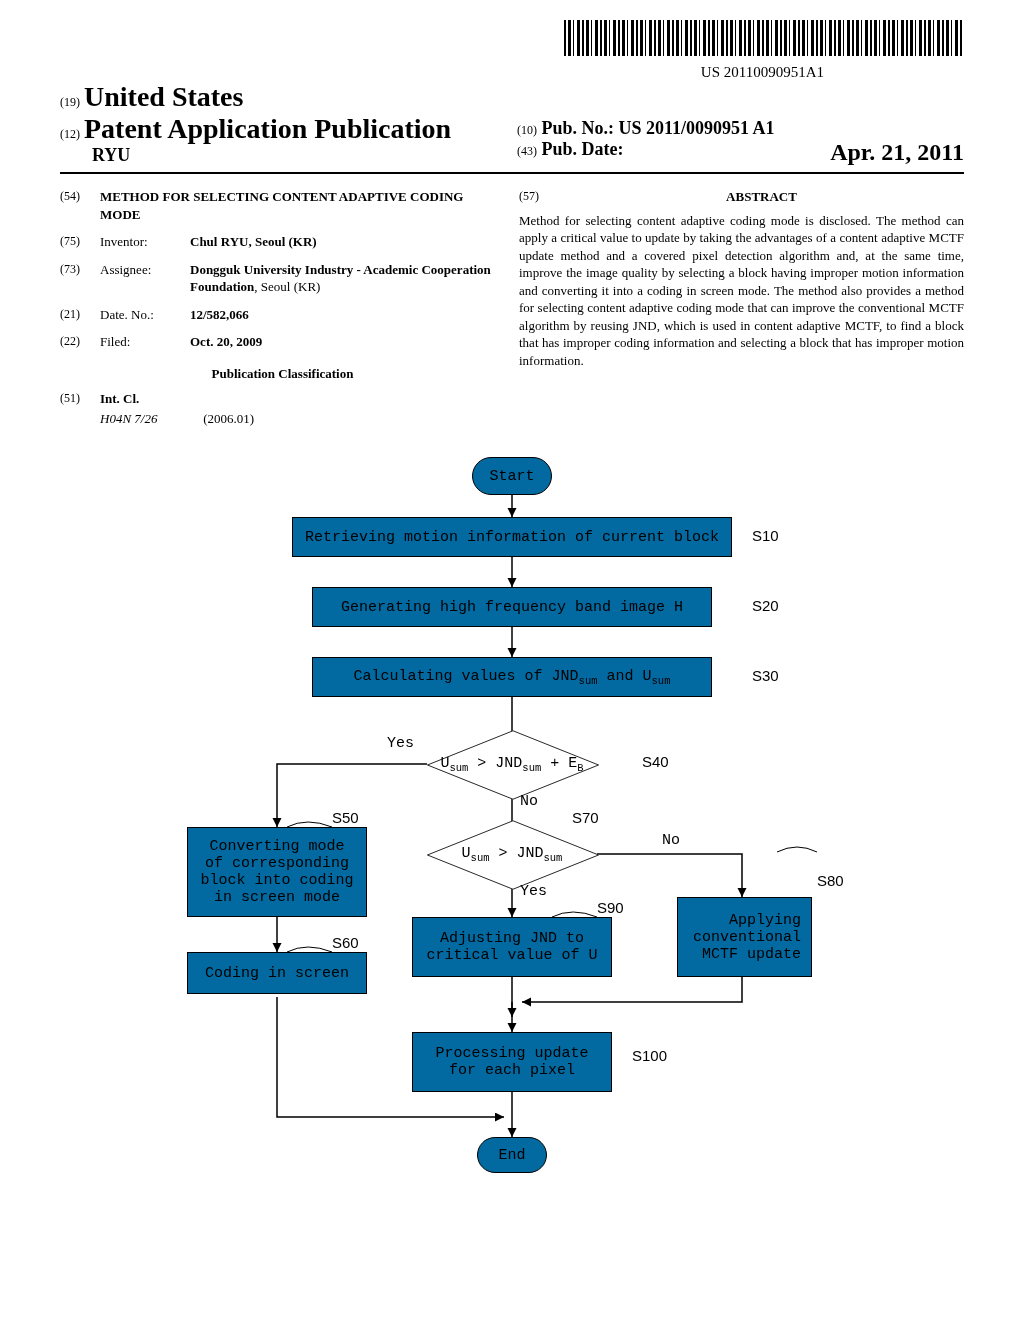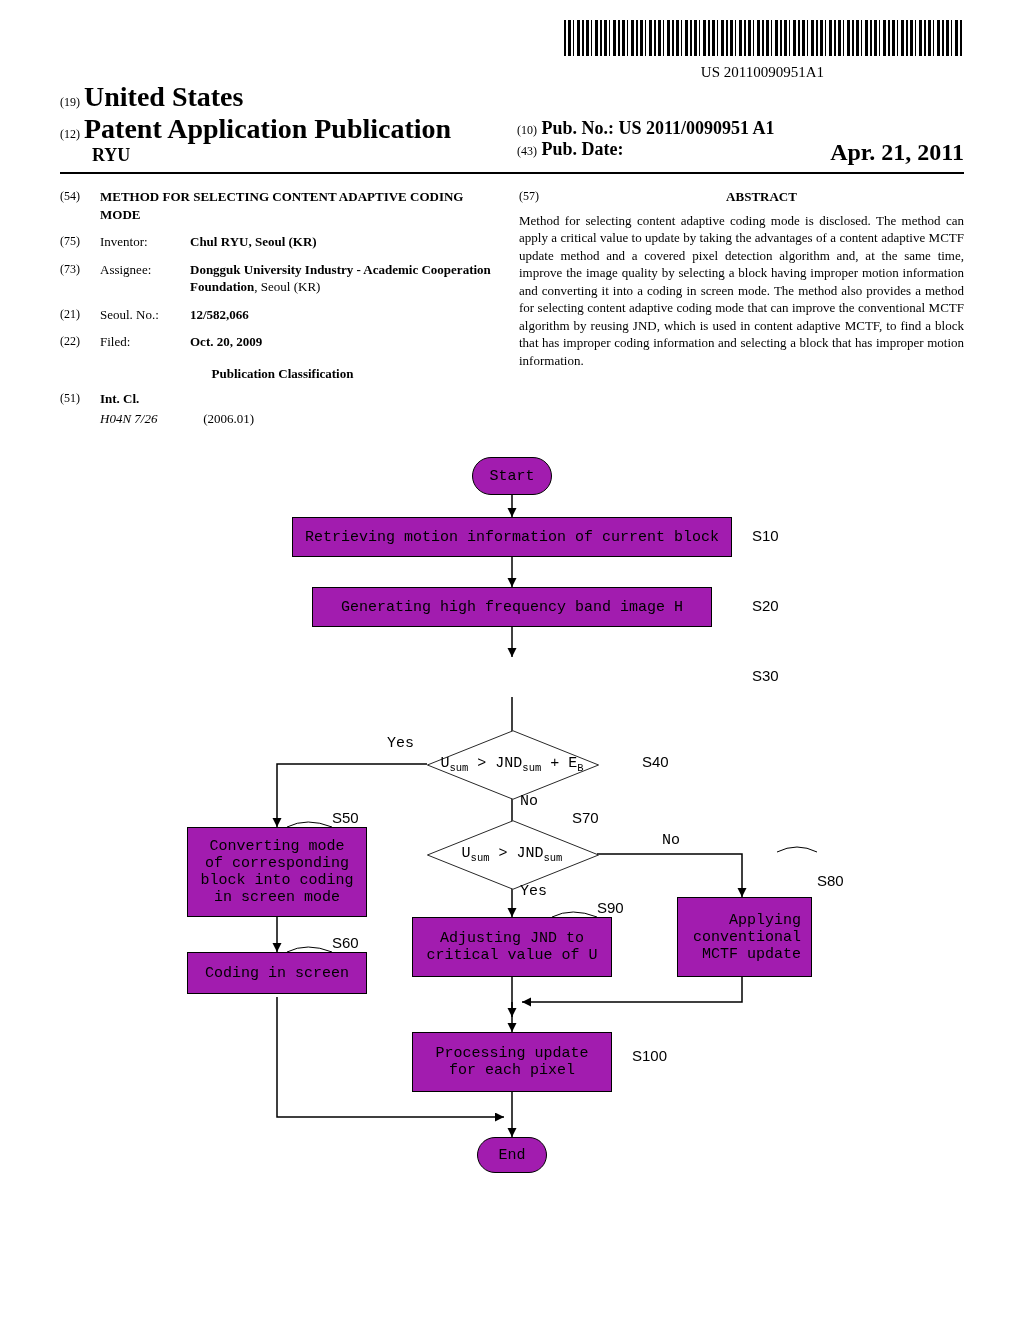--- a/index.html
+++ b/index.html
@@ -134,21 +134,21 @@
     position: relative;
     margin: 20px auto 0 auto;
     width: 760px;
     height: 760px;
     font-family: "Courier New", monospace;
     font-size: 15px;
   }
   .fc-box {
     position: absolute;
     border: 1.5px solid #000;
-    background: #a21caf;
+    background: #0369a1;
     text-align: center;
     display: flex;
     align-items: center;
     justify-content: center;
     padding: 6px 10px;
     box-sizing: border-box;
   }
   .fc-term {
     border-radius: 22px;
   }
@@ -242,21 +242,21 @@
       </div>
       <div class="biblio-row">
         <div class="biblio-num">(73)</div>
         <div class="biblio-label">Assignee:</div>
         <div class="biblio-val">
           <b>Dongguk University Industry - Academic Cooperation Foundation</b><span>, Seoul (KR)</span>
         </div>
       </div>
       <div class="biblio-row">
         <div class="biblio-num">(21)</div>
-        <div class="biblio-label">Seoul. No.:</div>
+        <div class="biblio-label">Date. No.:</div>
         <div class="biblio-val"><b>12/582,066</b></div>
       </div>
       <div class="biblio-row">
         <div class="biblio-num">(22)</div>
         <div class="biblio-label">Filed:</div>
         <div class="biblio-val"><b>Oct. 20, 2009</b></div>
       </div>
       <div class="pub-class-heading">Publication Classification</div>
       <div class="biblio-row" style="margin-bottom:2px;">
         <div class="biblio-num">(51)</div>
@@ -329,20 +329,23 @@
     <div class="fc-box" style="left:160px; top:60px; width:440px; height:40px;">
         <span>Retrieving motion information of current block</span>
       </div>
     <div class="fc-label" style="left:620px; top:70px;">S10</div>
 
     <div class="fc-box" style="left:180px; top:130px; width:400px; height:40px;">
         <span>Generating high frequency band image H</span>
       </div>
     <div class="fc-label" style="left:620px; top:140px;">S20</div>
 
+    <div class="fc-box" style="left:180px; top:200px; width:400px; height:40px;">
+        <span>Calculating values of JND<sub>sum</sub> and U<sub>sum</sub></span>
+      </div>
     <div class="fc-label" style="left:620px; top:210px;">S30</div>
 
     <div class="fc-diamond" style="left:270px; top:285px;">
       <div class="di-shape"></div>
       <div class="di-text">U<sub>sum</sub> &gt; JND<sub>sum</sub> + E<sub>B</sub></div>
     </div>
     <div class="fc-label" style="left:510px; top:296px;">S40</div>
     <div class="fc-yn" style="left:255px; top:278px;">Yes</div>
     <div class="fc-yn" style="left:388px; top:336px;">No</div>
 

